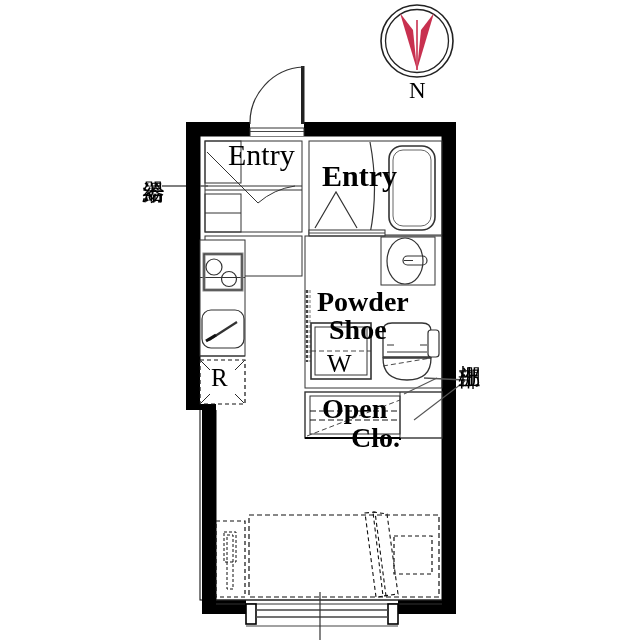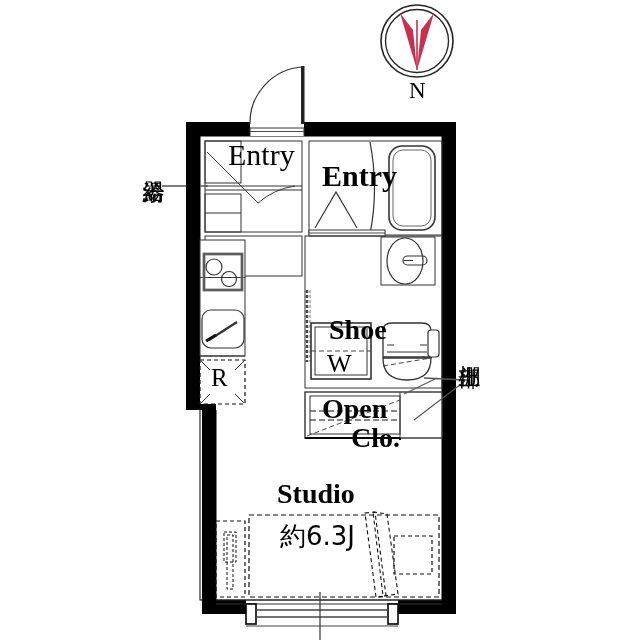--- a/index.html
+++ b/index.html
@@ -250,34 +250,33 @@
       <line x1="320" y1="592" x2="320" y2="640" stroke="#333333" stroke-width="1.2"></line>
     </g>
 
   </svg>
 
   <div class="lbl lbl-en" style="left:228px; top:140px; font-size:30px;">Entry</div>
 
 
   <div class="lbl lbl-en" style="left:322px; top:161px; font-size:30px; font-weight:bold;">Entry</div>
 
+  <div class="lbl lbl-en" style="left:317px; top:288px; font-size:28px; font-weight:bold;">Powder</div>
 
   <div class="lbl lbl-en" style="left:329px; top:316px; font-size:28px; font-weight:bold;">Shoe</div>
 
   <div class="lbl lbl-en" style="left:327px; top:351px; font-size:26px;">W</div>
 
   <div class="lbl lbl-en" style="left:322px; top:395px; font-size:28px; font-weight:bold;text-align:right;">Open</div>
 
   <div class="lbl lbl-en" style="left:330px; top:424px; font-size:28px; font-weight:bold;margin-left:21px;">Clo.</div>
 
   <div class="lbl lbl-en" style="left:211px; top:365px; font-size:25px;">R</div>
 
-  <div class="lbl lbl-en" style="left:277px; top:480px; font-size:28px; font-weight:bold;">Studio</div>
-
-  <div class="lbl" style="left:280px; top:523px; font-size:26px; font-family:'DejaVu Sans', sans-serif;">約6.3J</div>
+
 
   <div class="lbl lbl-jp-vert" style="left:142px; top:164px; font-size:22px;">給湯器</div>
 
   <div class="lbl lbl-jp-vert" style="left:458px; top:348px; font-size:22px;">上部棚</div>
 
   <div class="compass-n" style="left:409px; top:78px;">N</div>
 
 </div>
 
 </body></html>

